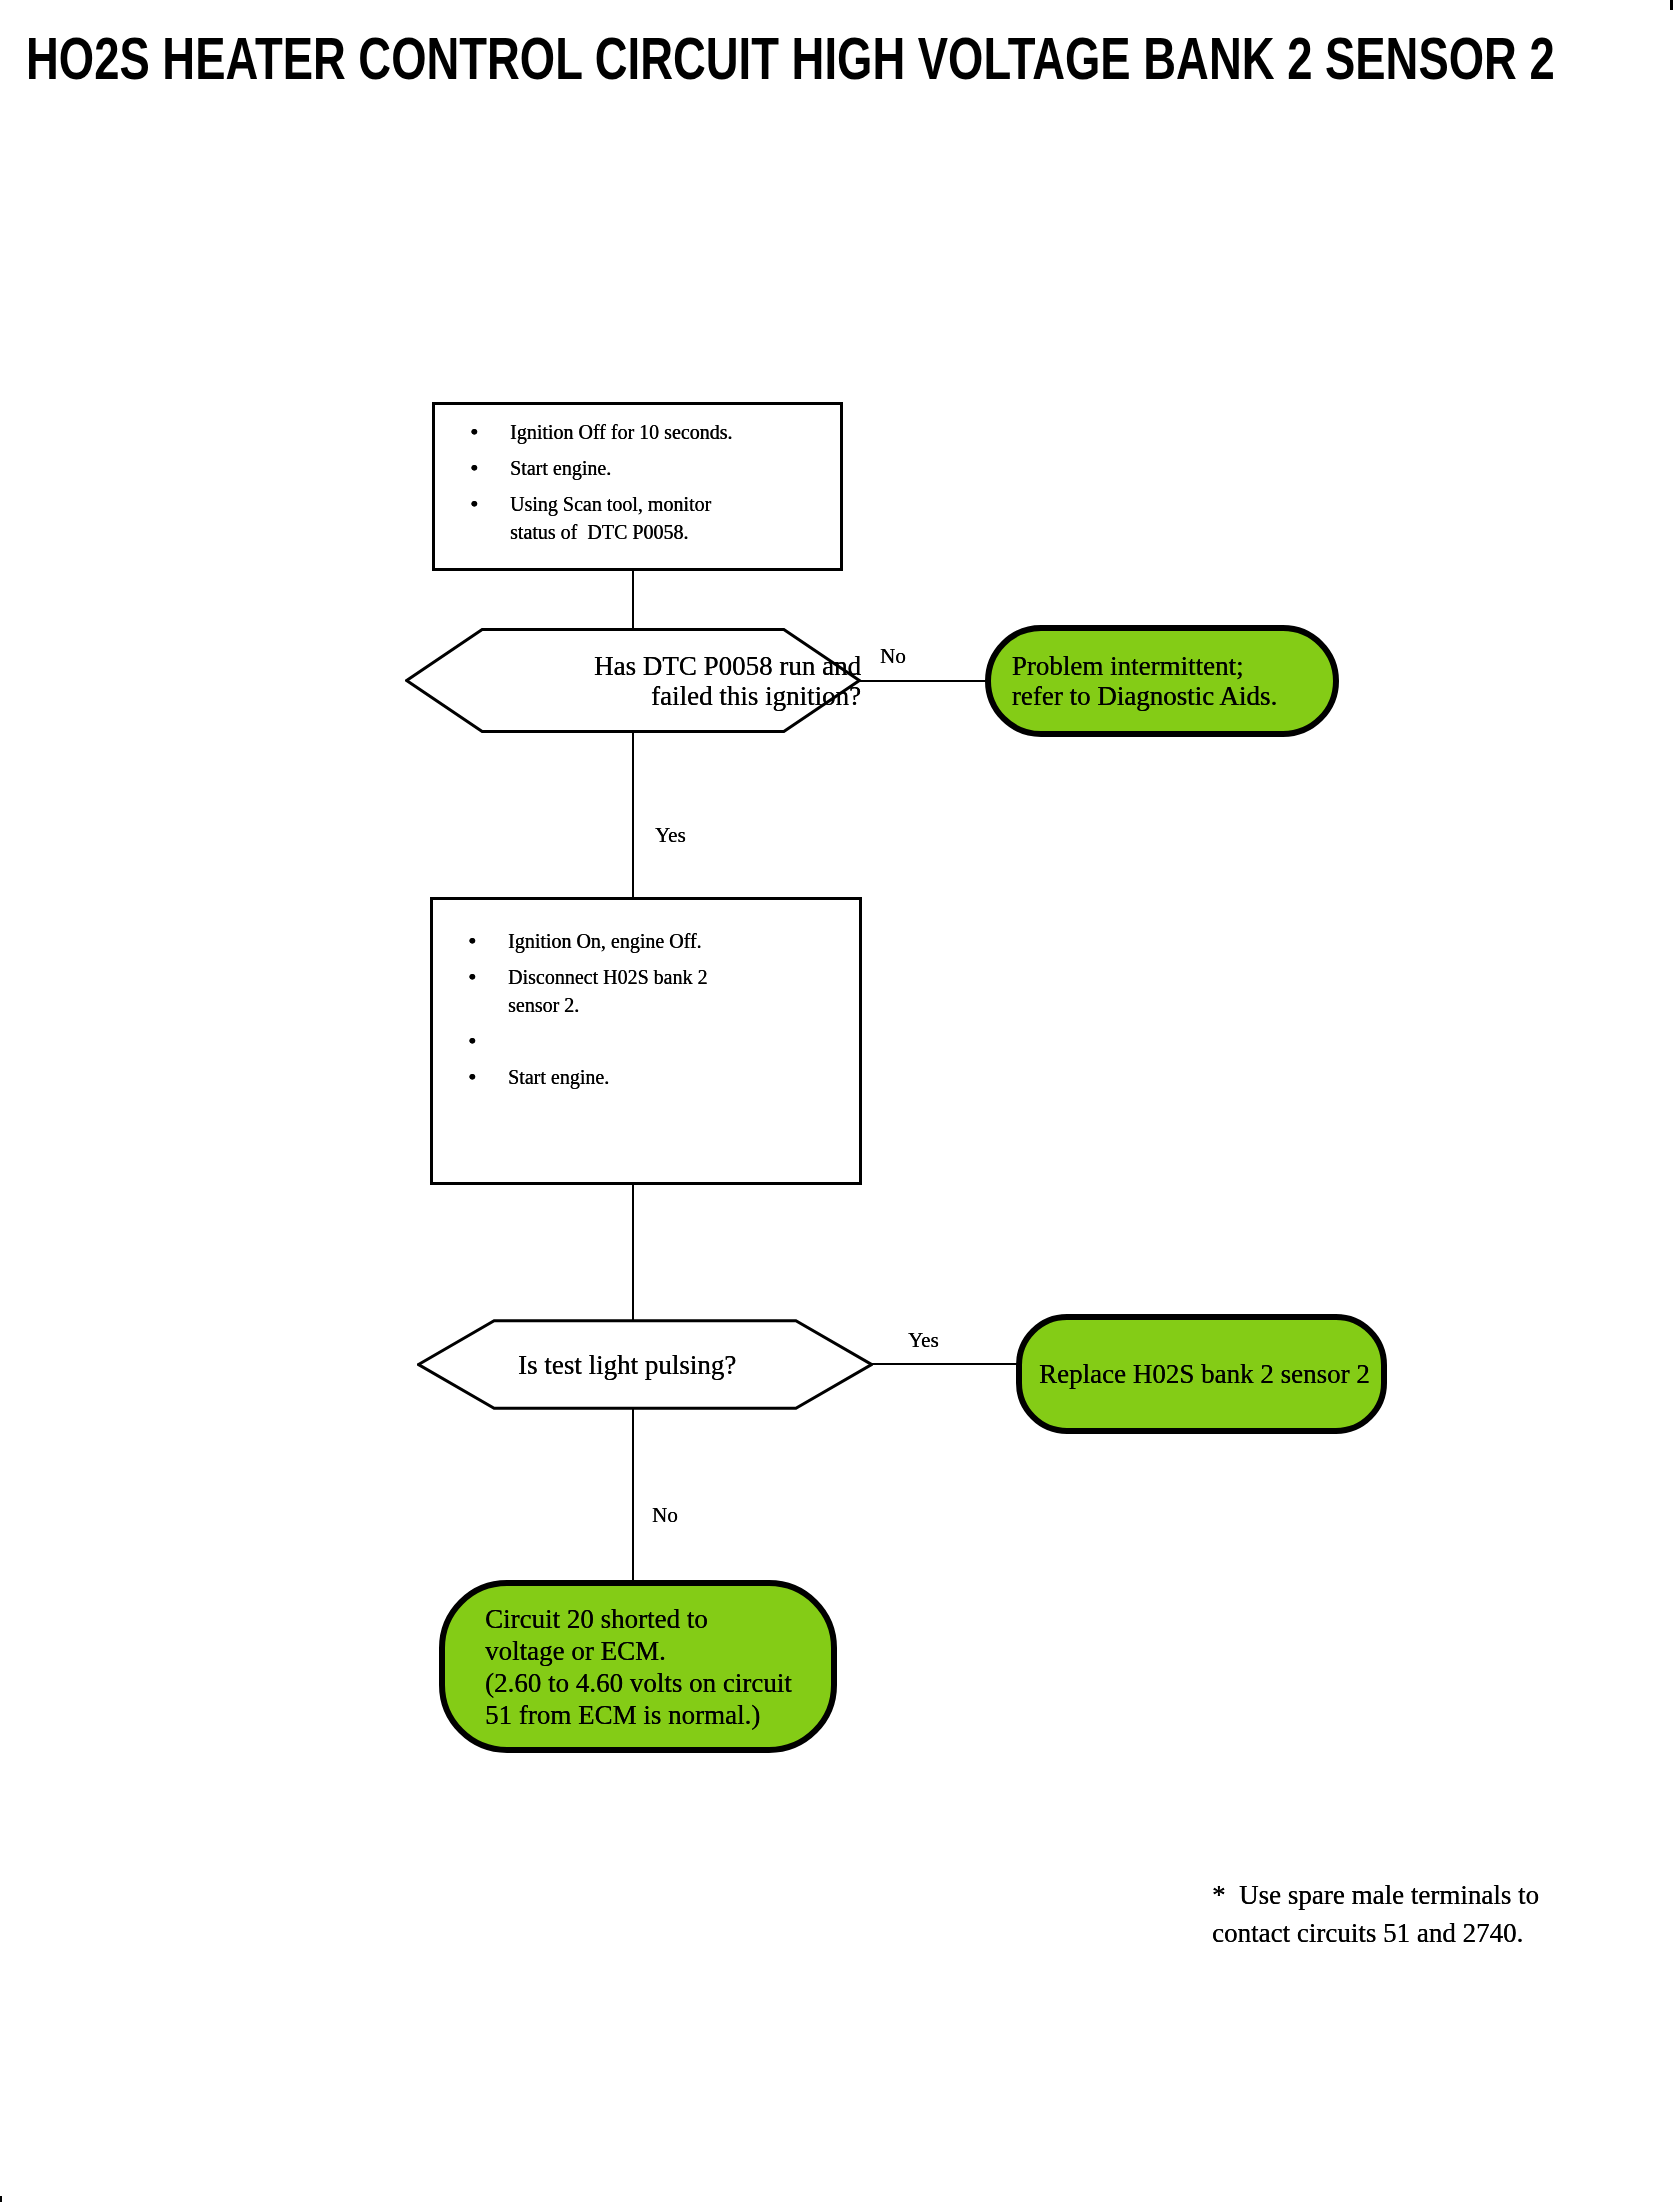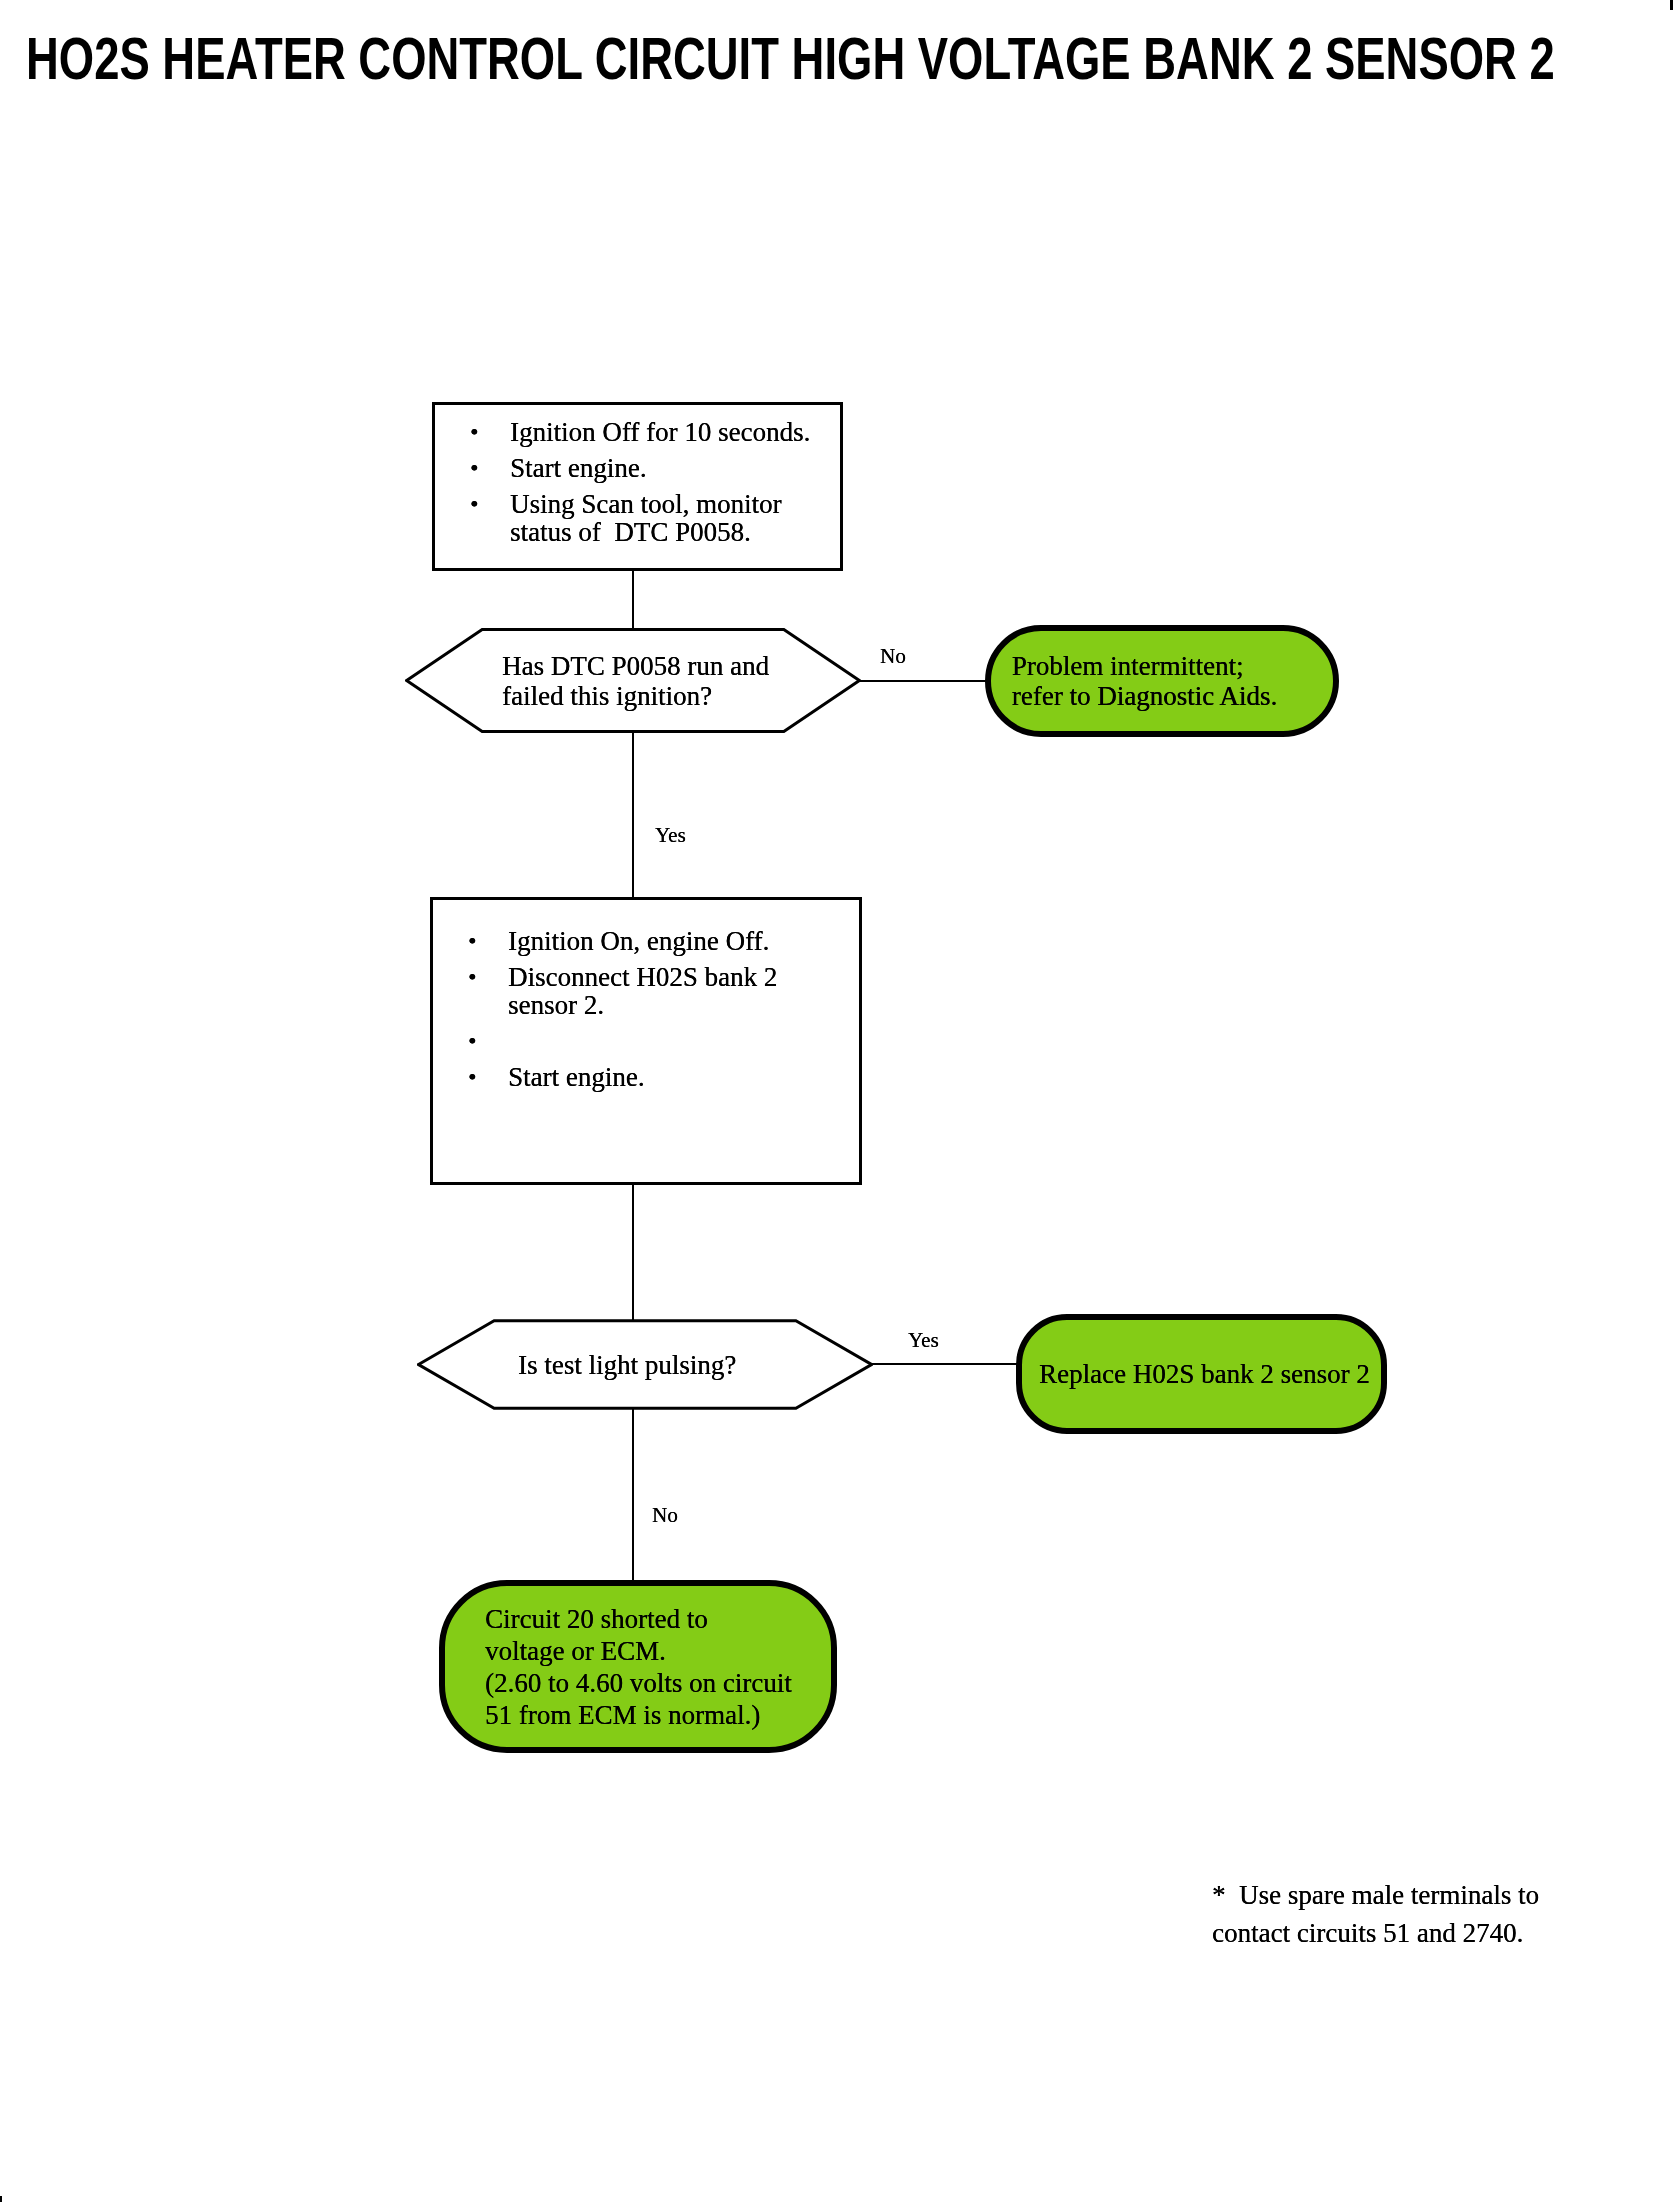--- a/index.html
+++ b/index.html
@@ -46,21 +46,21 @@
   .bullet-row { display: flex; align-items: flex-start; }
   .bullet-dot {
     flex: none;
     width: 40px;
     padding-left: 35px;
     font-size: 24px;
     line-height: 28px;
     text-shadow: 0.3px 0.2px 0 #000;
   }
   .bullet-text {
-    font-size: 27px;
+    font-size: 20px;
     line-height: 28px;
     white-space: pre-wrap;
     text-shadow: 0.3px 0.2px 0 #000;
   }
   
   .hex { position: absolute; }
   .hex svg { position: absolute; left: 0; top: 0; }
   .hex .node-text {
     position: relative;
     height: 100%;
@@ -129,21 +129,21 @@
         <span class="bullet-text">Using Scan tool, monitor
 status of  DTC P0058.</span>
       </div>
     </div>
   </div>
 
   <div class="hex" style="left:405px; top:628px; width:456px; height:105px;">
     <svg width="456" height="105" viewBox="0 0 751 173">
       <polygon points="2.5,86.5 127,2.5 624,2.5 748.5,86.5 624,170.5 127,170.5" fill="#ffffff" stroke="#000000" stroke-width="5"></polygon>
     </svg>
-    <div class="node-text" style="padding-left:97px;">Has DTC P0058 run and
+    <div class="node-text" style="padding-left:97px;text-align:right;">Has DTC P0058 run and
 failed this ignition?</div>
   </div>
 
   <div class="stadium" style="left:985px; top:625px; width:354px; height:112px; border:6px solid #000; border-radius:56px; padding-left:20.7px;">
     <div class="node-text">Problem intermittent;
 refer to Diagnostic Aids.</div>
   </div>
 
   <div class="proc" style="left:430px; top:897px; width:432px; height:288px; padding-top:27px;">
     <div class="bullets">

